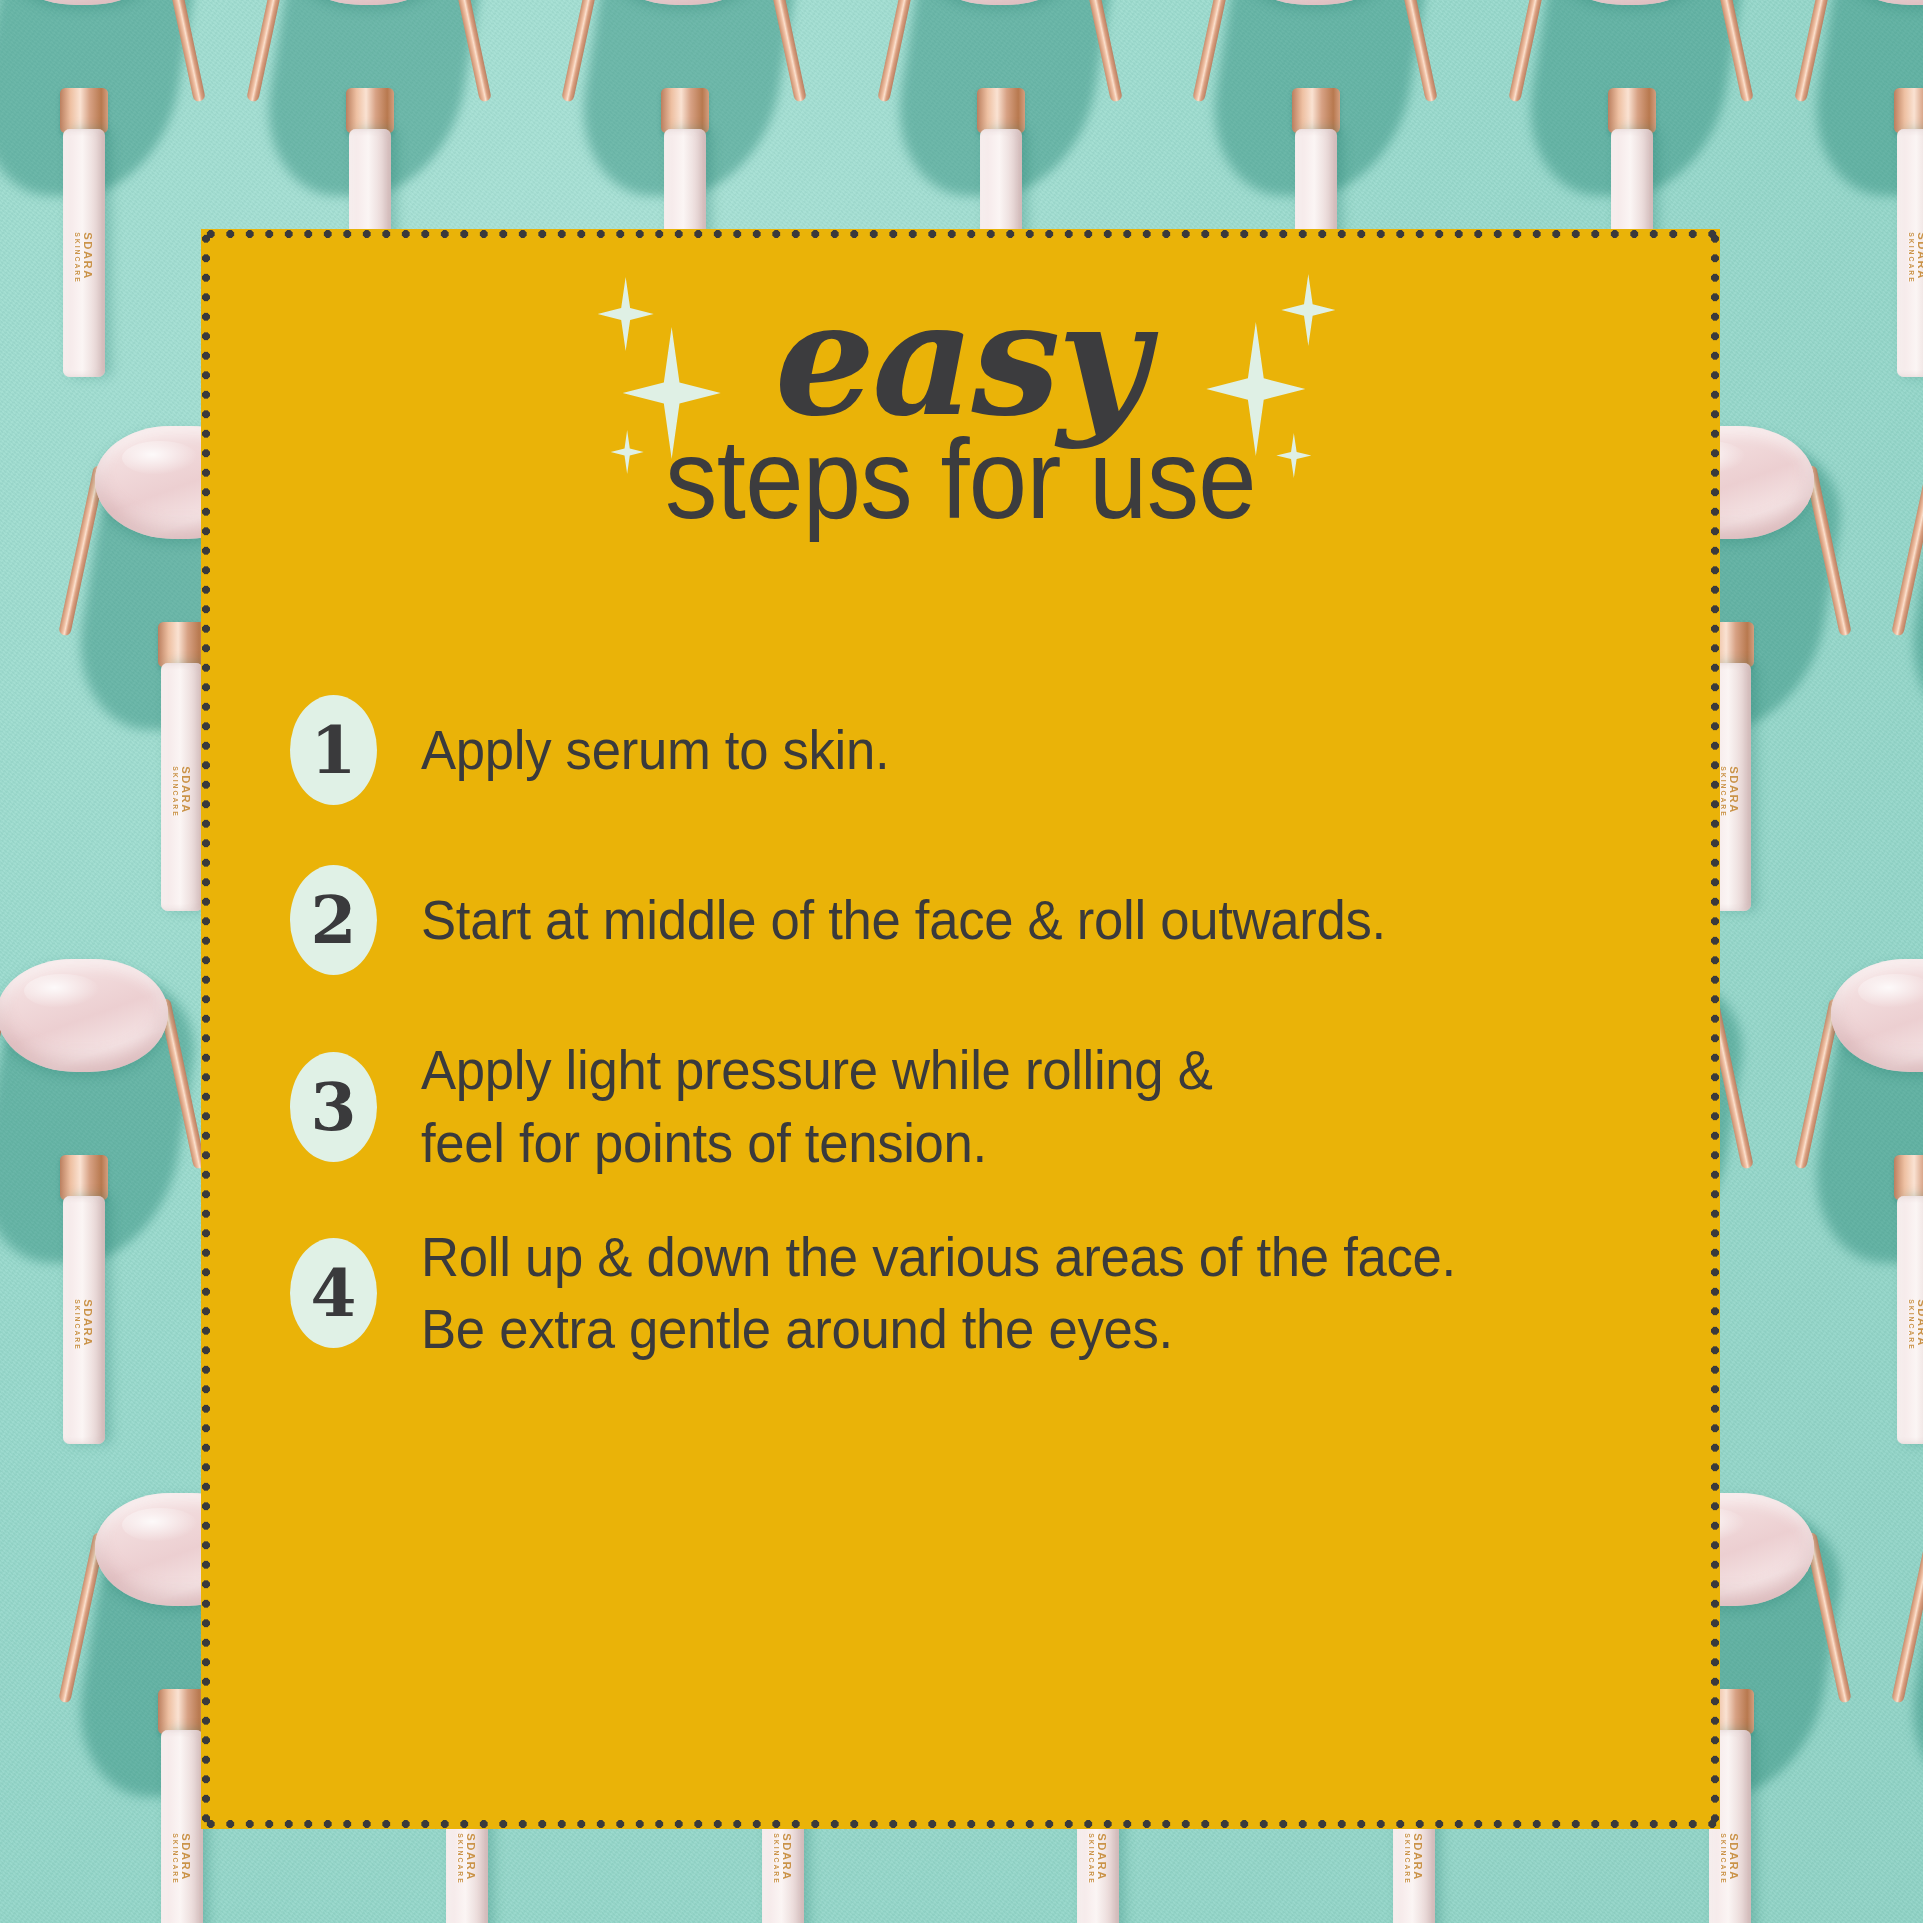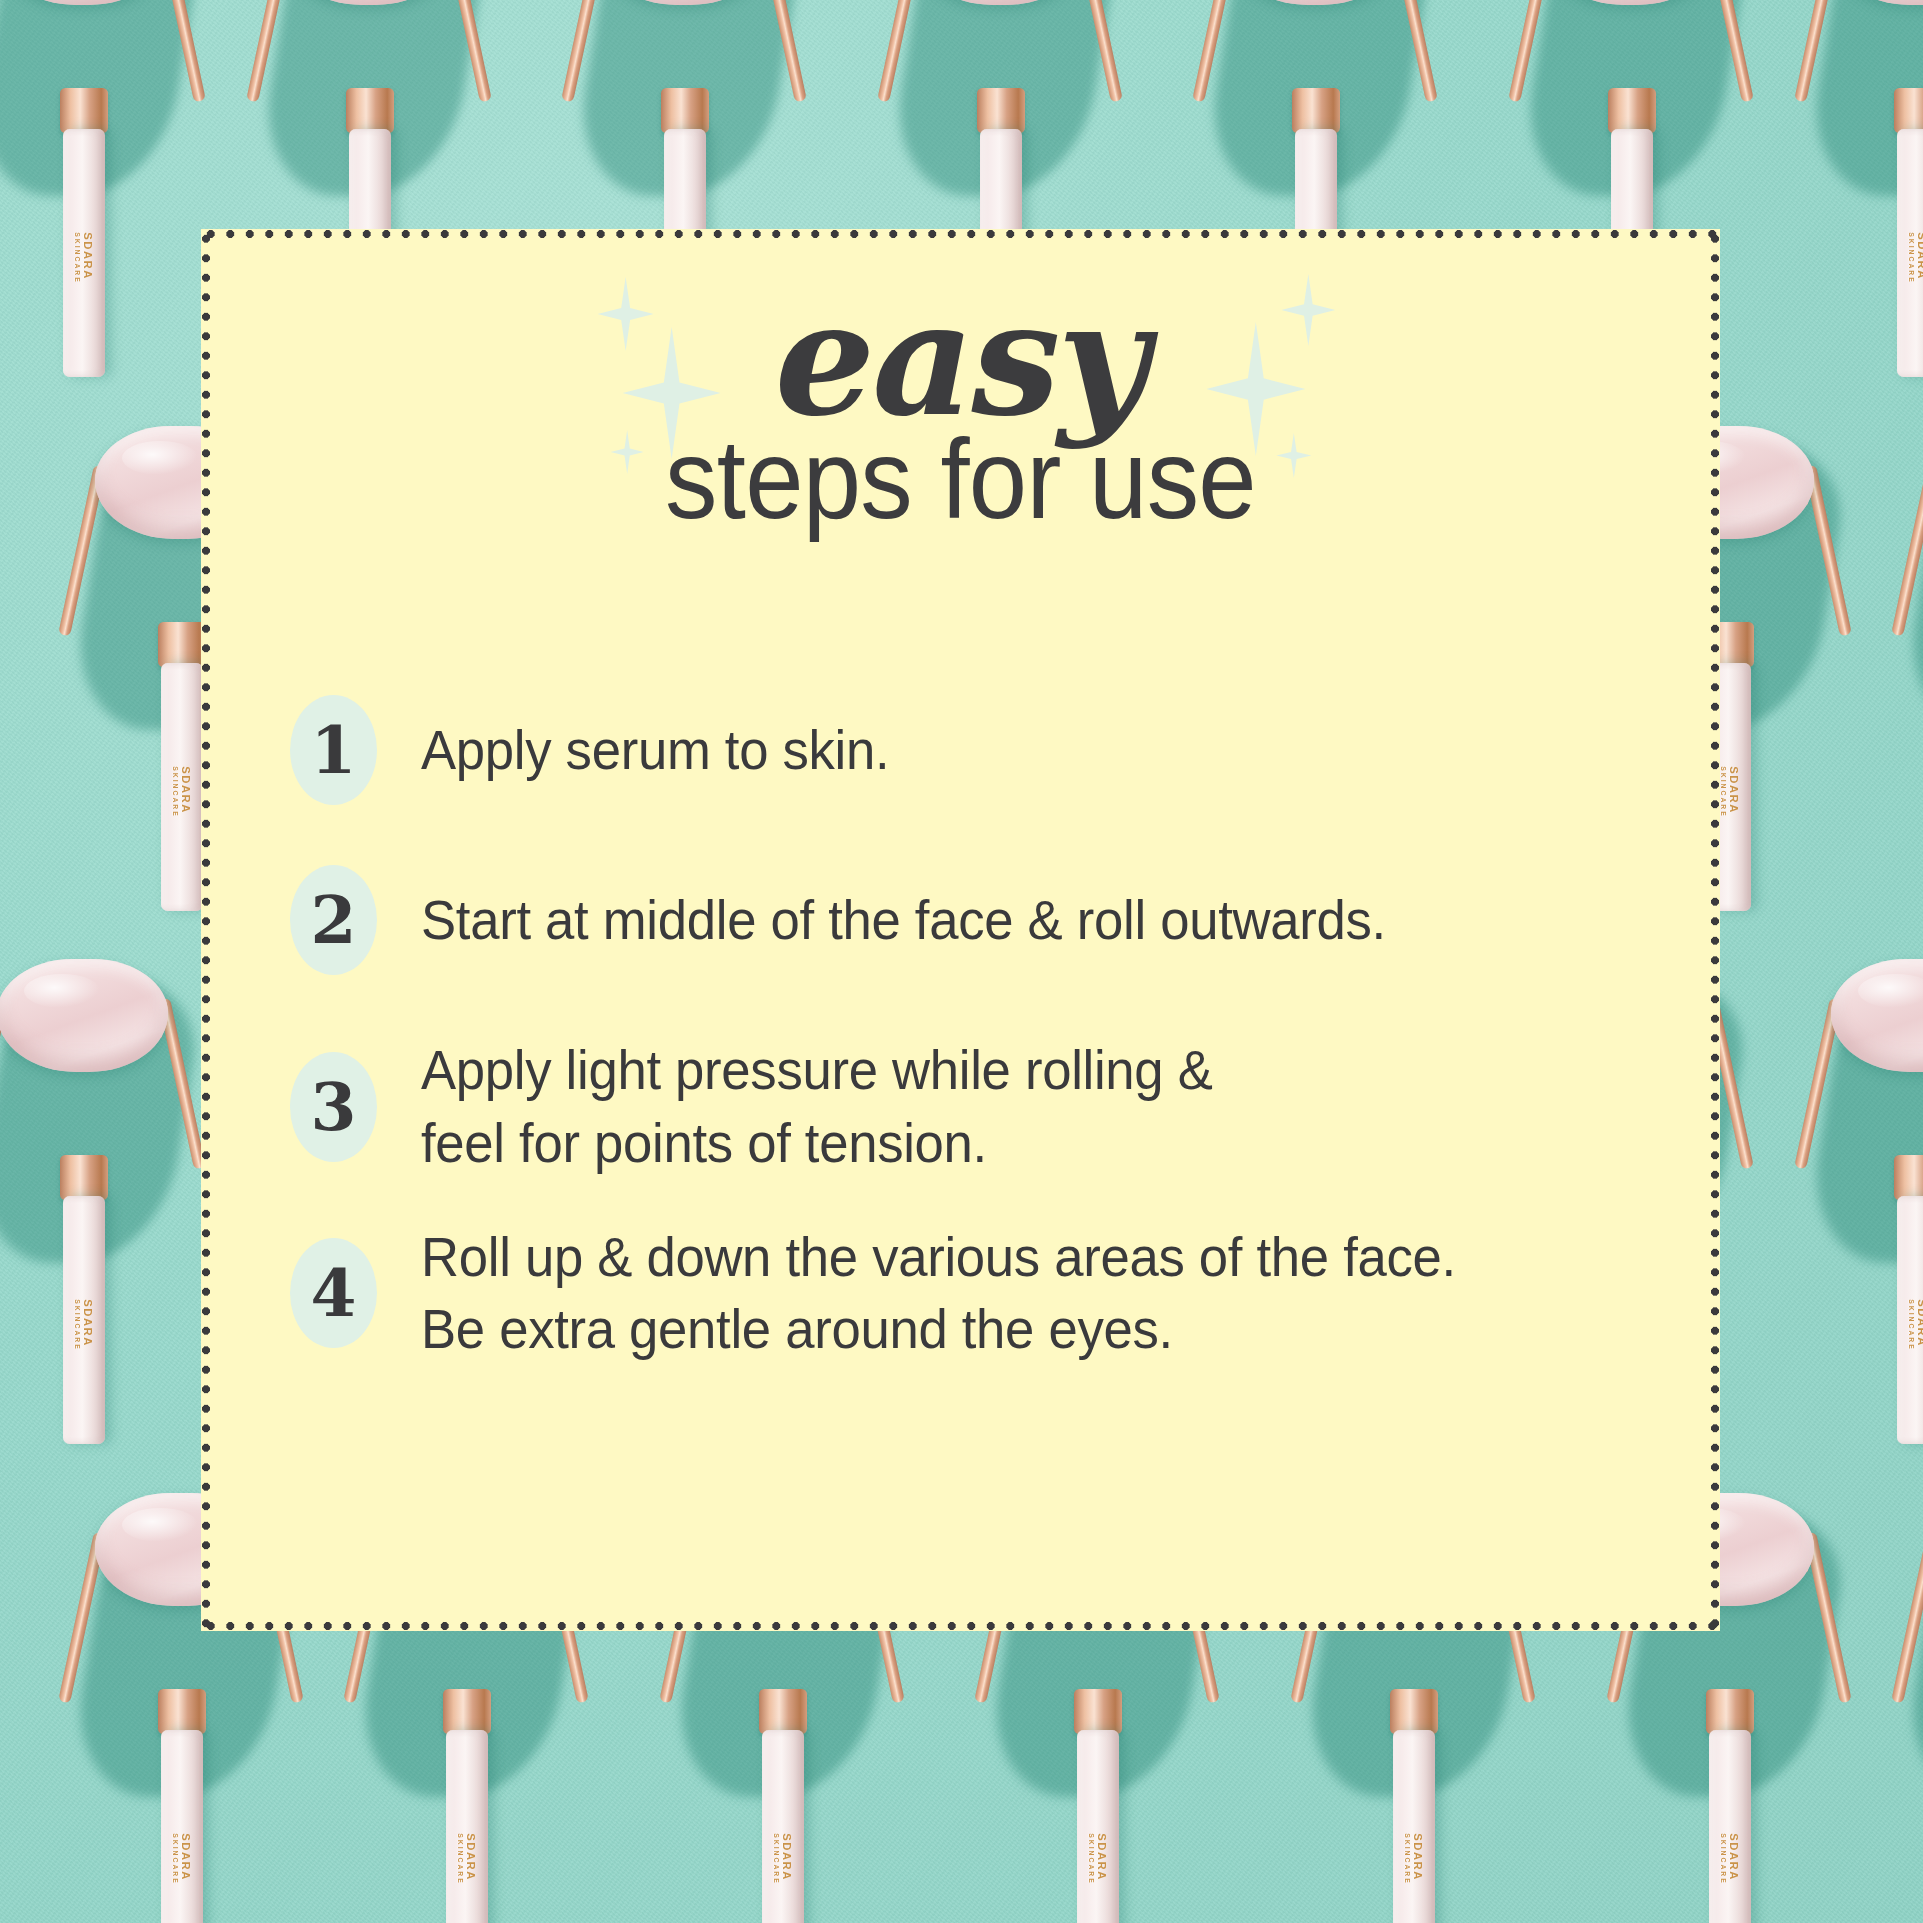--- a/index.html
+++ b/index.html
@@ -84,22 +84,22 @@
     color:#c78c3c;
     font-size:11.3px; letter-spacing:1.5px; font-weight:700;
     text-shadow:0 0.8px 0 rgba(255,255,255,.55);
     opacity:.92;
   }
   .roller .brand small { font-size:6.8px; letter-spacing:2px; display:block; margin-top:0.8px;}
 
   
   #card {
     position:absolute;
-    left:201px; top:229px; width:1519px; height:1402px;
-    background:#fef9c3;
+    left:201px; top:229px; width:1519px; height:1600px;
+    background:#eab308;
     padding-left:40px;
   }
   .dotborder {
     position:absolute; inset:0;
     background-image:
       radial-gradient(circle, #3a3a3c 3.9px, rgba(0,0,0,0) 4.2px),
       radial-gradient(circle, #3a3a3c 3.9px, rgba(0,0,0,0) 4.2px),
       radial-gradient(circle, #3a3a3c 3.9px, rgba(0,0,0,0) 4.2px),
       radial-gradient(circle, #3a3a3c 3.9px, rgba(0,0,0,0) 4.2px);
     background-position: 0 0, 0 100%, 0 0, 100% 0;

